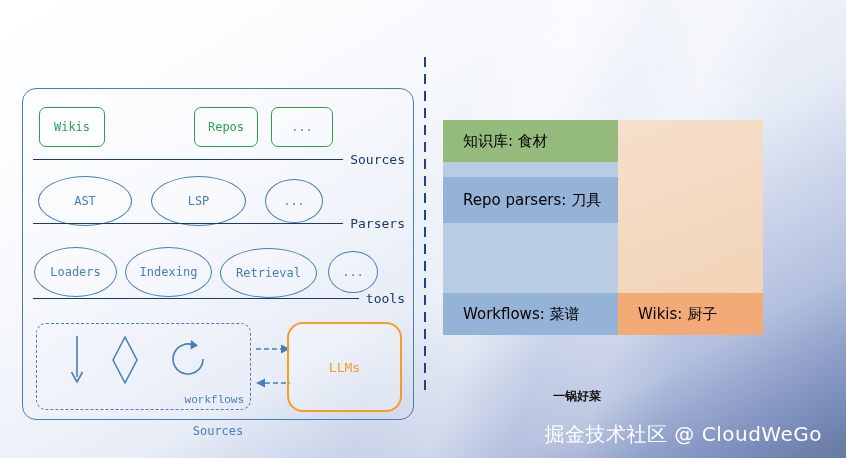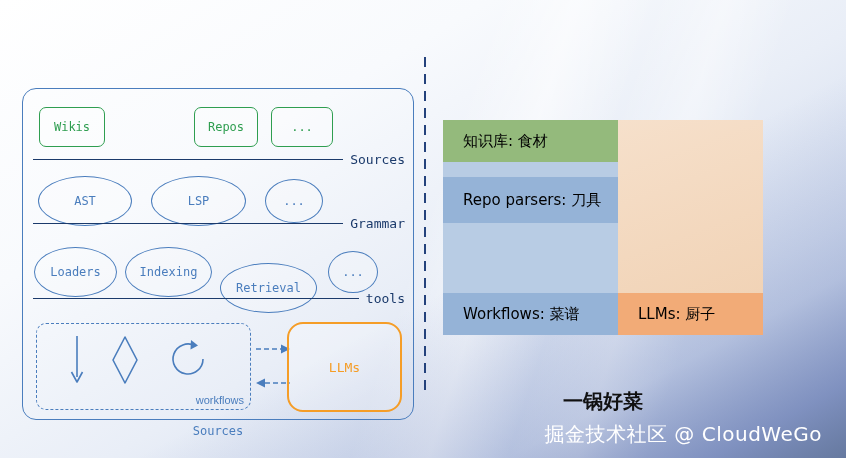--- a/index.html
+++ b/index.html
@@ -27,41 +27,41 @@
   .ell  { position:absolute; border:1.6px solid #4a7dbd; border-radius:50%;
           color:#4a7dbd; font-family:"DejaVu Sans Mono", monospace; font-size:12px;
           display:flex; align-items:center; justify-content:center; background:rgba(255,255,255,0.2); }
   .section { position:absolute; left:10px; right:8px; height:18px; display:flex; align-items:center; gap:7px;
              color:#1b3a6b; font-family:"DejaVu Sans Mono", monospace; font-size:13px; }
   .section .sline { flex:1; height:0; border-top:1.3px solid #1b3a6b; }
   .wfbox { position:absolute; left:13px; top:234px; width:215px; height:87px;
            border:1.6px dashed #4a7dbd; border-radius:10px; }
   .wicon { position:absolute; }
   .wflabel { position:absolute; right:6px; bottom:3px; color:#4a7dbd;
-             font-family:Liberation Sans, sans-serif; font-size:11px;margin-left:36px; }
+             font-family:Liberation Mono, monospace; font-size:11px;margin-left:36px; }
   .conn { position:absolute; }
   .llmbox { position:absolute; left:264px; top:233px; width:115px; height:90px;
             border:2px solid #f59d27; border-radius:16px; color:#f59d27;
             font-family:"DejaVu Sans Mono", monospace; font-size:13px;
             display:flex; align-items:center; justify-content:center; background:rgba(255,255,255,0.25); }
   .abclabel { position:absolute; left:22px; top:424px; width:392px; text-align:center;
               color:#4a7dbd; font-family:"DejaVu Sans Mono", monospace; font-size:12px; }
 
   
   .table { position:absolute; left:443px; top:120px; width:320px; display:flex; }
   .tcol-left { width:175px; display:flex; flex-direction:column; }
   .tcol-right { width:145px; display:flex; flex-direction:column; }
   .trow { display:flex; align-items:center; padding-left:20px; font-size:15px; color:#000; }
   .row-green  { background:#94ba7c; }
   .row-blue   { background:#95b3d7; }
   .tspacer    { background:#b8cce4; }
   .peach      { flex:1; background:linear-gradient(160deg,#f6e0cb 0%, #f1d3b6 100%); }
   .row-orange { background:#f2ab77; }
-  .caption { position:absolute; left:443px; top:388px; width:320px; text-align:center;
-             font-size:20px; font-weight:bold; color:#111; }
+  .caption { position:absolute; left:417px; top:388px; width:320px; text-align:center;
+             font-size:12px; font-weight:bold; color:#111; }
   .footer { position:absolute; right:24px; bottom:10px; color:#ffffff; font-size:20px; font-weight:500;
             letter-spacing:0.5px; }
 </style>
 </head>
 <body>
 
 <div class="slide">
 
   <div class="vdiv"></div>
 
@@ -75,26 +75,26 @@
       <span class="sline"></span>
       <span>Sources</span>
     </div>
 
     <div class="ell" style="left:128px;top:87px;width:95px;height:50px">LSP</div>
     <div class="ell" style="left:15px;top:87px;width:94px;height:50px">AST</div>
     <div class="ell" style="left:242px;top:90px;width:58px;height:44px">...</div>
 
     <div class="section" style="top:125px">
       <span class="sline"></span>
-      <span>Grammar</span>
+      <span>Parsers</span>
     </div>
 
     <div class="ell" style="left:102px;top:158px;width:87px;height:50px">Indexing</div>
     <div class="ell" style="left:11px;top:158px;width:83px;height:50px">Loaders</div>
-    <div class="ell" style="left:197px;top:174px;width:97px;height:50px">Retrieval</div>
+    <div class="ell" style="left:197px;top:159px;width:97px;height:50px">Retrieval</div>
     <div class="ell" style="left:305px;top:162px;width:50px;height:42px">...</div>
 
     <div class="section" style="top:200px">
       <span class="sline"></span>
       <span>tools</span>
     </div>
 
     <div class="wfbox">
       <svg class="wicon" style="left:30px;top:8px" width="20" height="56" viewBox="0 0 20 56">
         <path d="M10 4 V45" stroke="#4a7dbd" stroke-width="1.6" fill="none"></path>
@@ -128,20 +128,20 @@
     <div class="tcol-left">
       <div class="trow row-green" style="height:42px">知识库: 食材</div>
       <div class="tspacer" style="height:15px"></div>
       <div class="trow row-blue" style="height:46px">Repo parsers: 刀具</div>
       <div class="tspacer" style="height:15px"></div>
       <div class="tspacer" style="height:55px"></div>
       <div class="trow row-blue" style="height:42px">Workflows: 菜谱</div>
     </div>
     <div class="tcol-right">
       <div class="peach"></div>
-      <div class="trow row-orange" style="height:42px">LLMs: 厨子</div>
+      <div class="trow row-orange" style="height:42px">Wikis: 厨子</div>
     </div>
   </div>
 
   <div class="caption">一锅好菜</div>
 
   <div class="footer">掘金技术社区 @ CloudWeGo</div>
 </div>
 
 </body></html>

